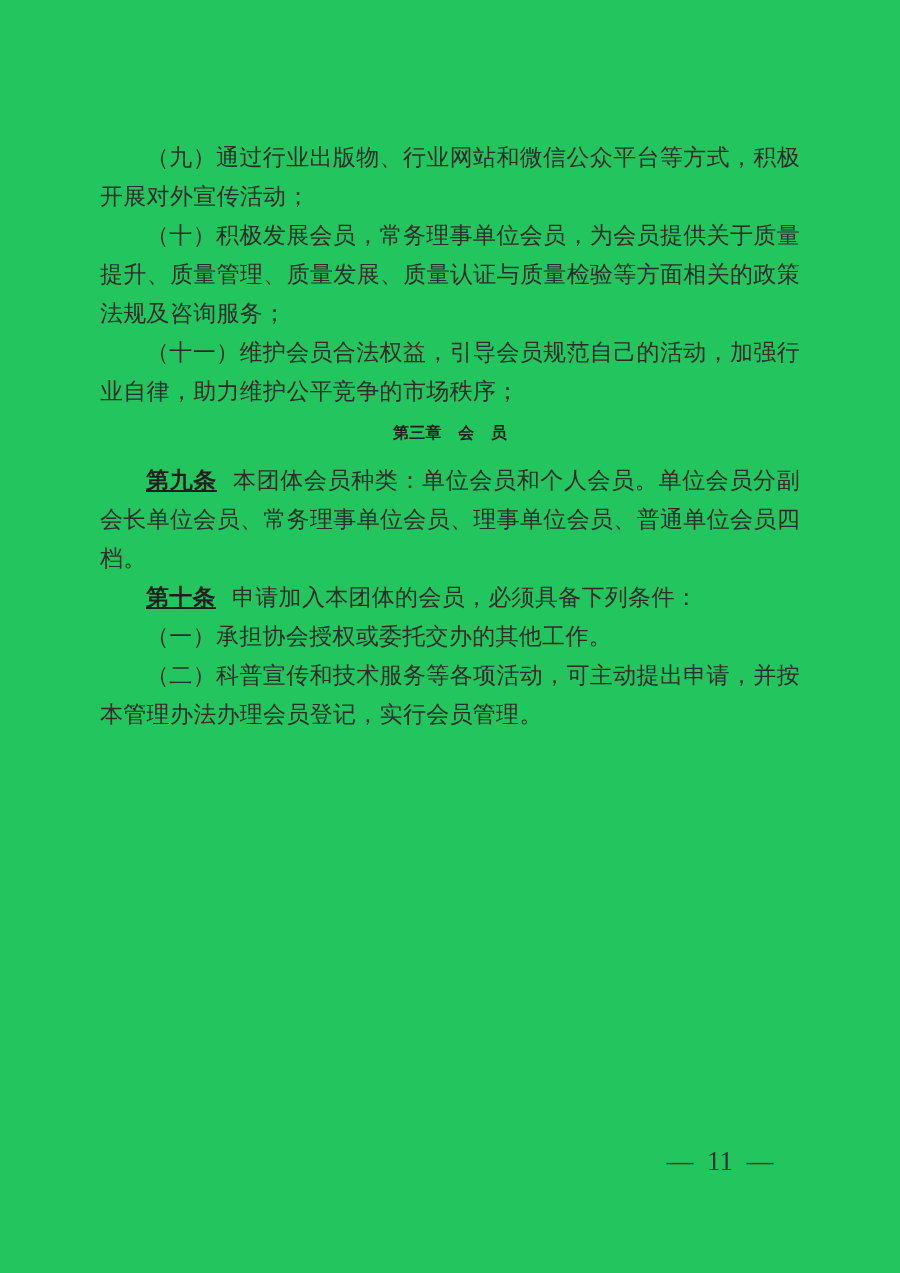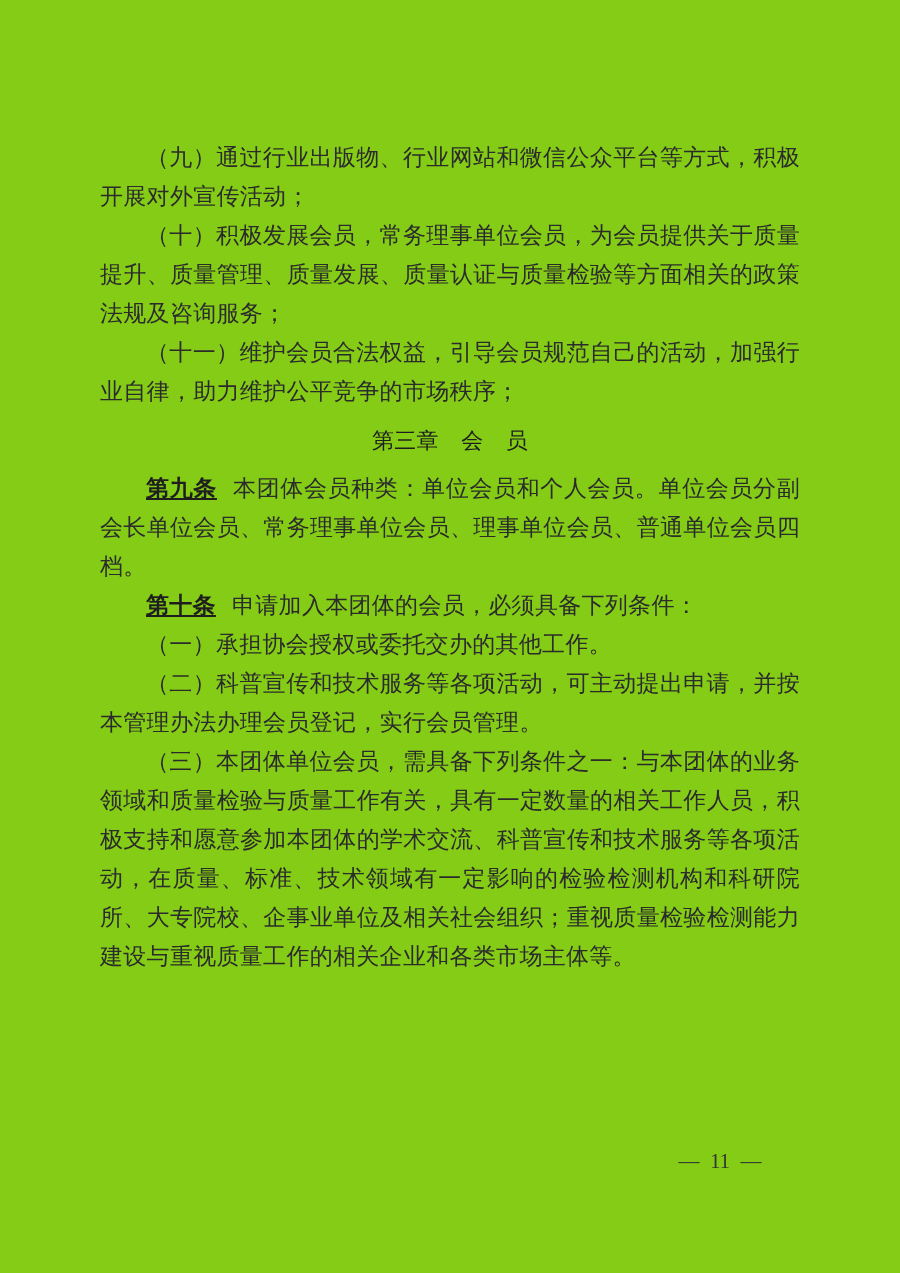--- a/index.html
+++ b/index.html
@@ -5,64 +5,64 @@
   * { box-sizing: border-box; }
   html, body {
     margin: 0;
     padding: 0;
     background: #ffffff;
   }
   .page {
     position: relative;
     width: 900px;
     height: 1273px;
-    background: #84cc16;
+    background: #22c55e;
     overflow: hidden;
     font-family: "Liberation Serif", serif;
     color: #2b2b2b;
   }
   .content {
     position: absolute;
     left: 100px;
     top: 138px;
     width: 700px;
   }
   .para {
     margin: 0;
     font-size: 23px;
     line-height: 39px;
     text-align: justify;
     text-justify: inter-ideograph;
     text-indent: 2em;
     letter-spacing: 0.3px;
   }
   .chapter {
-    margin: 10px 0 8px 0;
-    font-size: 22px;
+    margin: 2px 0 8px 0;
+    font-size: 16px;
     line-height: 40px;
-    font-weight: 400;
+    font-weight: 700;
     text-align: center;
     text-indent: 0;
     font-family: "Liberation Sans", sans-serif;
     color: #1e1e1e;
   }
   .article-label {
     font-weight: 700;
     font-family: "Liberation Sans", sans-serif;
     color: #1e1e1e;
     margin-right: 0.7em;
     text-decoration: underline;
   }
   .page-number {
     position: absolute;
     left: 640px;
     top: 1146px;
     width: 160px;
     text-align: center;
-    font-size: 21px;
+    font-size: 27px;
     line-height: 30px;
     white-space: pre;
     color: #333333;
     font-family: "Liberation Serif", serif;
   }
 </style>
 </head>
 <body>
 
 <div class="page">
@@ -83,19 +83,18 @@
     </p>
 
     <p class="para">
       <span class="article-label">第十条</span><span>申请加入本团体的会员，必须具备下列条件：</span>
     </p>
 
     <p class="para">（一）承担协会授权或委托交办的其他工作。</p>
 
     <p class="para">（二）科普宣传和技术服务等各项活动，可主动提出申请，并按本管理办法办理会员登记，实行会员管理。</p>
 
-    <p class="para">（三）本团体单位会员，需具备下列条件之一：与本团体的业务领域和质量检验与质量工作有关，具有一定数量的相关工作人员，积极支持和愿意参加本团体的学术交流、科普宣传和技术服务等各项活动，在质量、标准、技术领域有一定影响的检验检测机构和科研院所、大专院校、企事业单位及相关社会组织；重视质量检验检测能力建设与重视质量工作的相关企业和各类市场主体等。</p>
 
 
   </div>
 
   <div class="page-number">—  11  —</div>
 </div>
 
 </body></html>

